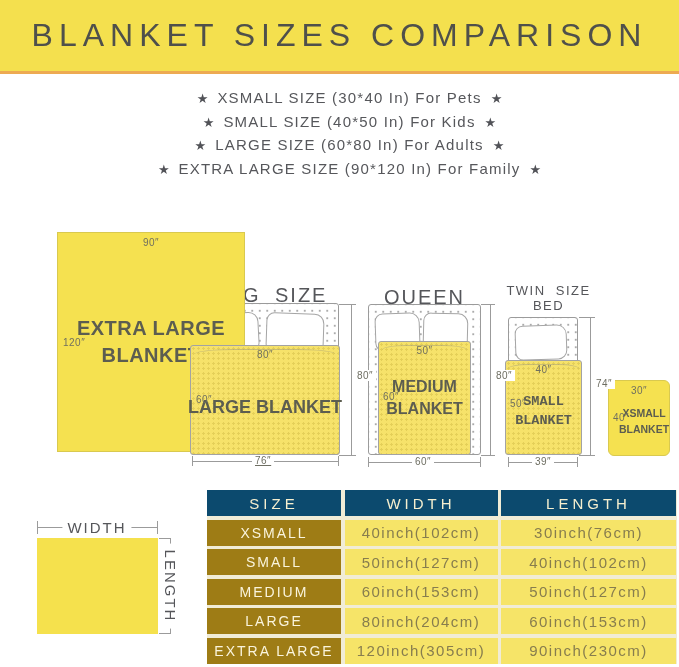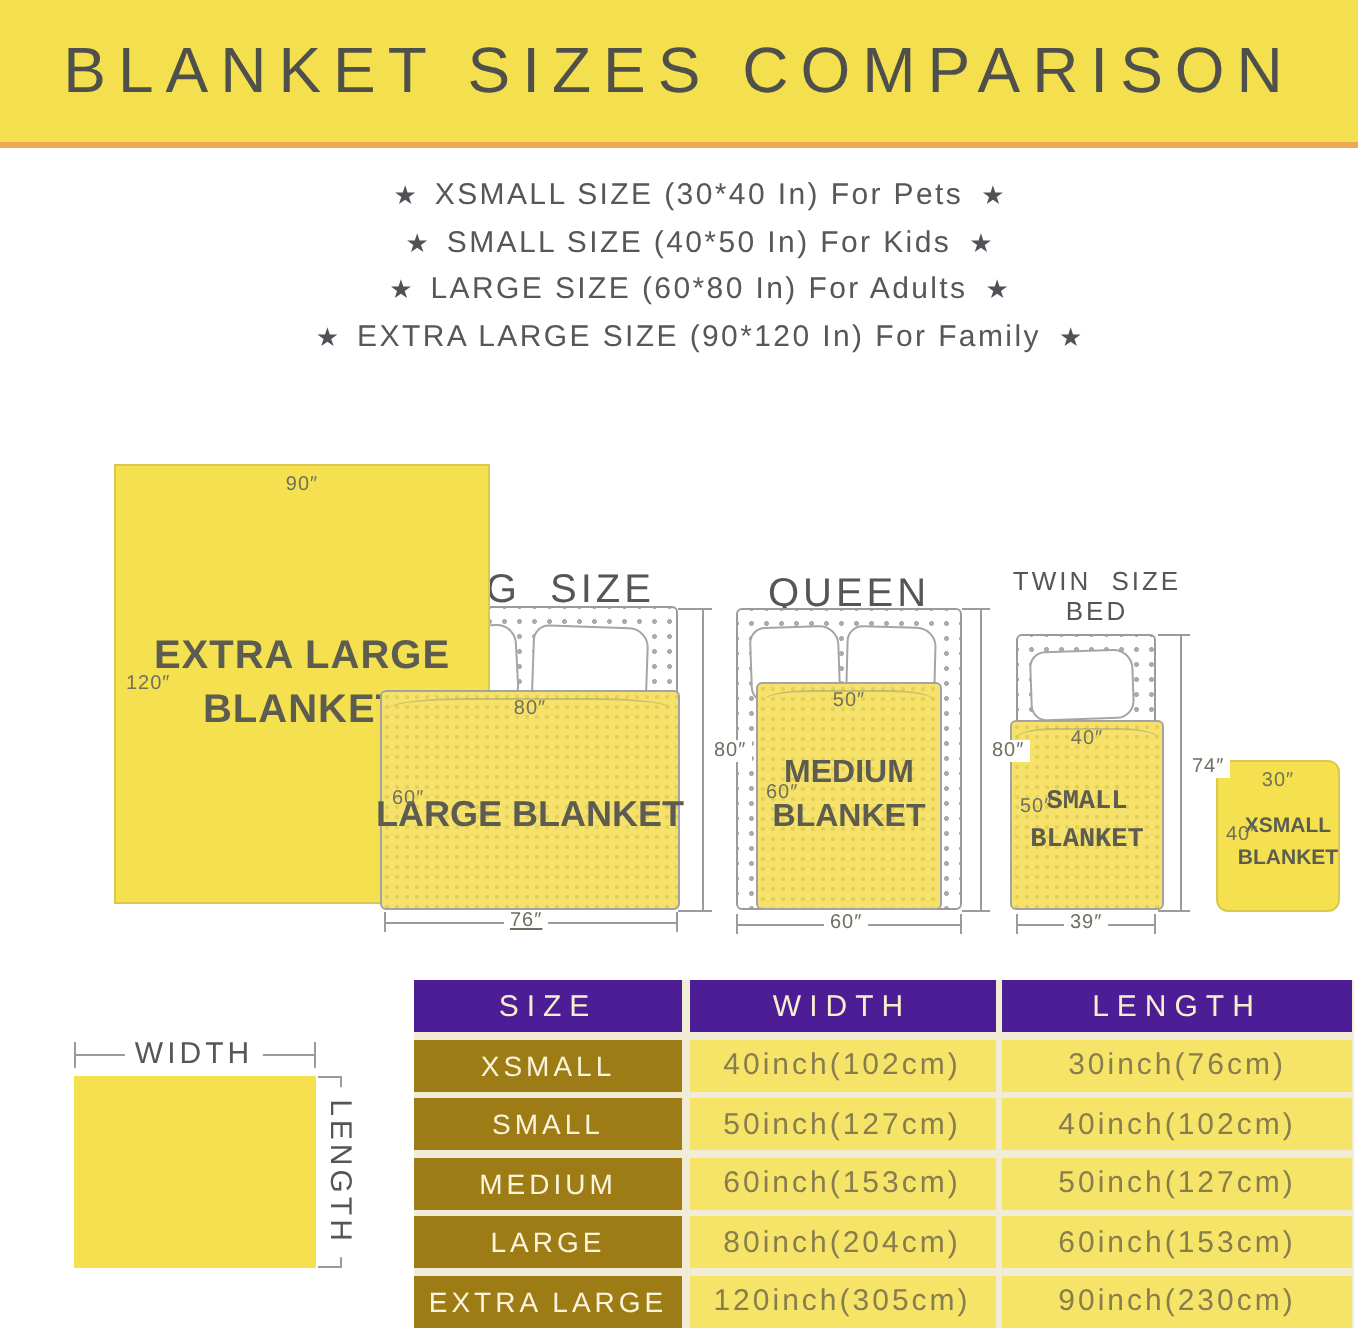--- a/index.html
+++ b/index.html
@@ -138,21 +138,21 @@
     position:absolute; left:170px; top:586px; transform:translate(-50%,-50%) rotate(90deg);
     background:#ffffff; padding:2px 6px; font-size:15px; letter-spacing:2px; color:#55565a; z-index:6;
   }
   
   .size-table {
     position:absolute; left:207px; top:490px; width:470px;
     display:grid; grid-template-columns:134px 153px 175px;
     grid-auto-rows:26px; gap:3.5px; background:#f1ecd6;
   }
   .cell { display:flex; align-items:center; justify-content:center; white-space:nowrap; }
-  .th { background:#4c1d95; color:#f6efcf; font-size:15px; letter-spacing:4px; }
+  .th { background:#0c4a6e; color:#f6efcf; font-size:15px; letter-spacing:4px; }
   .ts { background:#9e7c15; color:#faf4dc; font-size:14px; letter-spacing:2px; }
   .td { background:#f6e468; color:#877d4e; font-size:15px; letter-spacing:1.5px; }
 </style>
 </head>
 <body>
 
 <div class="canvas">
 
   <header class="banner">
     <h1>BLANKET SIZES COMPARISON</h1>

